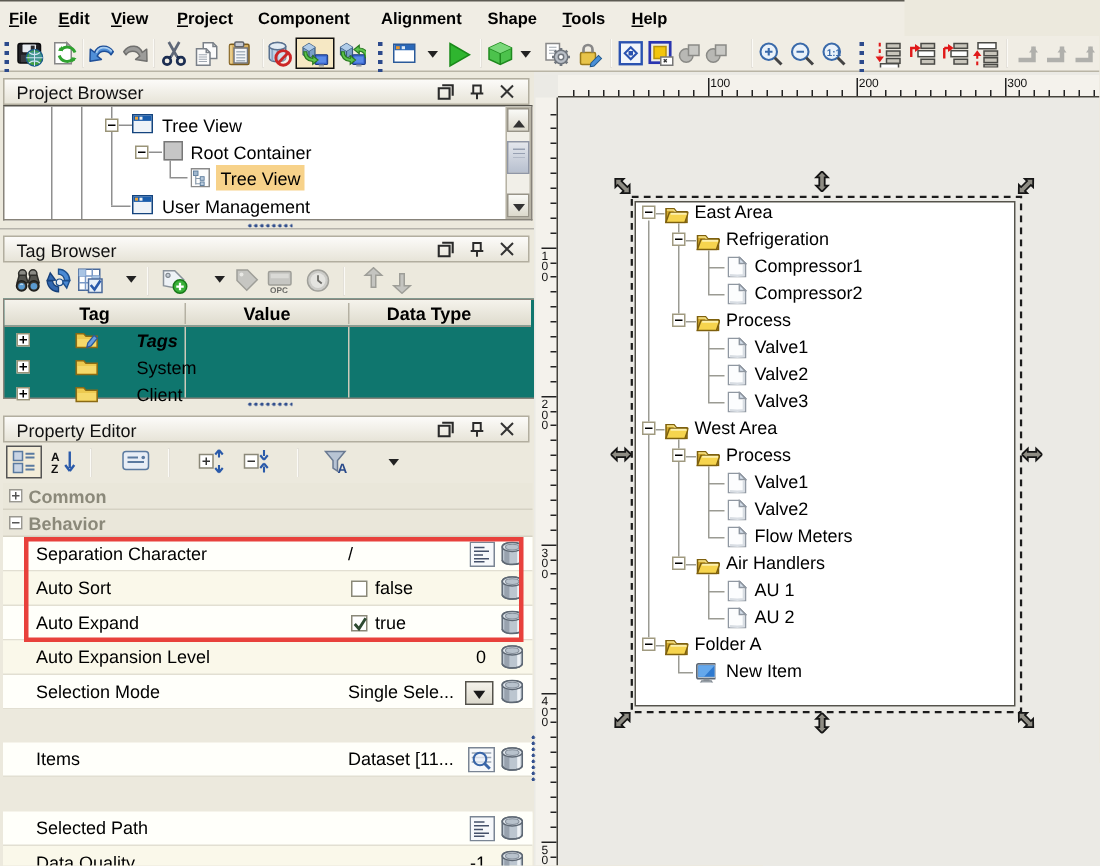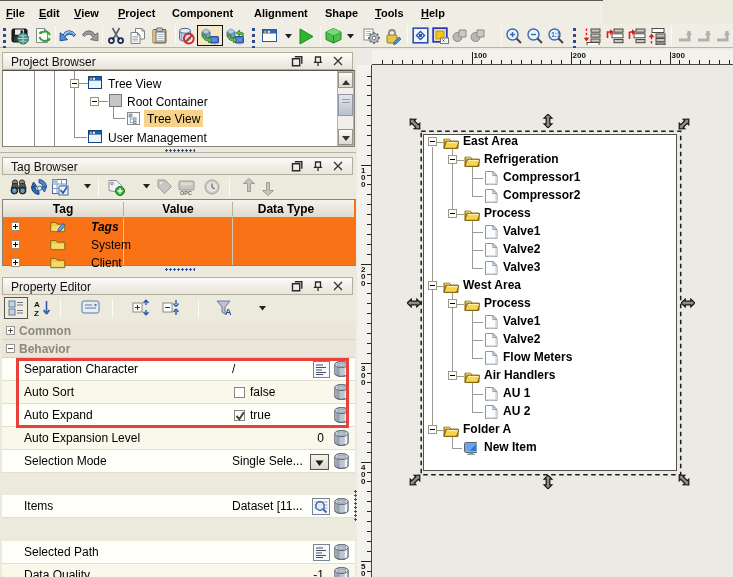--- a/index.html
+++ b/index.html
@@ -42,21 +42,21 @@
 .cat { position:absolute; left:2px; width:353px; height:18px; background:#eae7da; border-bottom:1px solid #d5d2c3; color:#8b897a; font-weight:bold; font-size:12px; }
 .cat .cb { position:absolute; left:4px; top:4px; width:9px; height:9px; background:#fff; border:1px solid #9a9890; }
 .cat .cb:before { content:""; position:absolute; left:1px; top:3px; width:5px; height:1px; background:#555; }
 .cat .cb.plus:after { content:""; position:absolute; left:3px; top:1px; width:1px; height:5px; background:#555; }
 .cat .ct { position:absolute; left:17px; top:2px; }
 .pname { position:absolute; left:22px; top:4px; }
 .pval { position:absolute; font-size:12px; }
 .cyl { position:absolute; width:15px; height:16px; }
 .chk { position:absolute; width:11px; height:11px; background:#fff; border:1px solid #8a8878; }
 
-#canvas { position:absolute; left:356px; top:48px; width:377px; height:529px; background:#ebeae5;font-weight:bold; }
+#canvas { position:absolute; left:356px; top:48px; width:377px; height:529px; background:#ebeae5; }
 .rtick { position:absolute; background:#222; }
 .rlab { position:absolute; font-size:8px; color:#111; }
 .crow { position:absolute; font-size:12px; color:#000; white-space:nowrap; }
 .cvline { position:absolute; width:1px; background:#9b9b93; }
 .chline { position:absolute; height:1px; background:#9b9b93; }
 .cebox { position:absolute; width:9px; height:9px; background:#fff; border:1px solid #a09a80; }
 .cebox:before { content:""; position:absolute; left:1px; top:3px; width:5px; height:1px; background:#000; }
 </style></head>
 <body>
 
@@ -443,21 +443,21 @@
         <path d="M9,5.5 V9 l2.5,2" stroke="#6a6a66" stroke-width="1.2" fill="none"></path>
       </svg>
 <div class="tsep" style="left:227px; top:2px"></div>
 <svg class="abs" style="left:235px; top:2px" width="19" height="18">
         <path d="M5,10 h8 v-4 l5,5.5 -5,5.5 v-4 h-8 z" fill="#c4c4c0" stroke="#9e9e98" transform="rotate(-90 9.5 9)"></path>
       </svg>
 <svg class="abs" style="left:259px; top:2px" width="19" height="18">
         <path d="M5,10 h8 v-4 l5,5.5 -5,5.5 v-4 h-8 z" fill="#c4c4c0" stroke="#9e9e98" transform="rotate(90 9.5 9)"></path>
       </svg>
 </div>
-  <div class="abs" style="left:2px; top:199px; width:391px; height:67px; background:#f97316; border:1px solid #87837a;">
+  <div class="abs" style="left:2px; top:199px; width:391px; height:67px; background:#0f766e; border:1px solid #87837a;">
 
     <div class="abs" style="left:0; top:0; width:351px; height:18px; background:linear-gradient(#f5f3ec,#dedbcd); border-bottom:1px solid #9a968a; font-size:12px; font-weight:bold;">
       <div class="abs" style="left:0; top:2px; width:120px; text-align:center;">Tag</div>
       <div class="abs" style="left:120px; top:2px; width:109px; text-align:center; border-left:1px solid #b5b1a3;">Value</div>
       <div class="abs" style="left:229px; top:2px; width:107px; text-align:center; border-left:1px solid #b5b1a3;">Data Type</div>
     </div>
 
     <div class="abs" style="left:120px; top:18px; width:1px; height:47px; background:#cdcaba"></div>
     <div class="abs" style="left:229px; top:18px; width:1px; height:47px; background:#cdcaba"></div>
 

